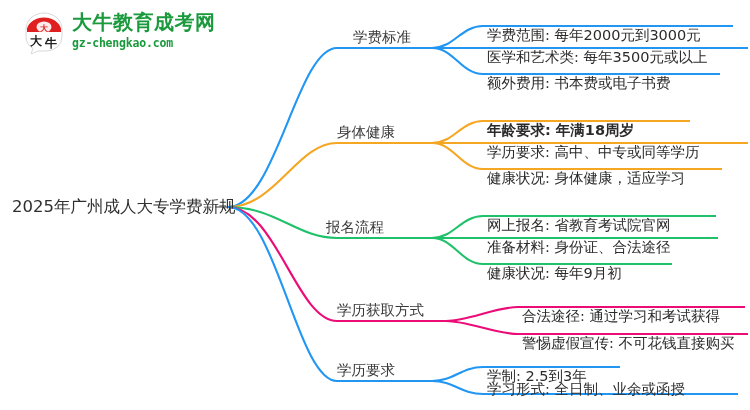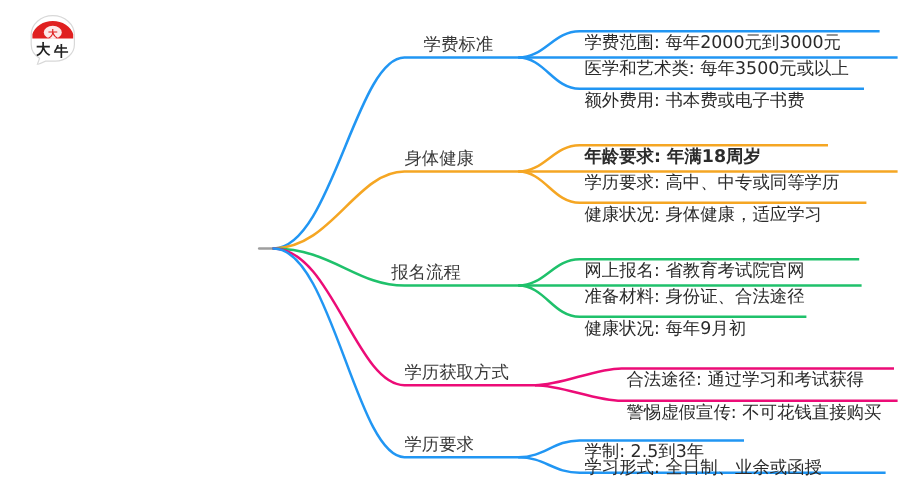--- a/index.html
+++ b/index.html
@@ -109,20 +109,24 @@
 
   <div class="logo-wrap">
     <svg class="logo-mark" viewBox="0 0 44 44">
       <path d="M4 19 A18 16 0 0 1 40 19 L40 27 A16 14 0 0 1 24 41 L16 41 L9 44 L11 38.5 A16 14 0 0 1 4 27 Z" fill="#ffffff" stroke="#d8d8d8" stroke-width="1"></path>
       <path d="M5 18.5 A17.5 14.5 0 0 1 39 18.5 L39 22 L5 22 Z" fill="#e02020"></path>
       <ellipse cx="22" cy="17" rx="7.5" ry="5.5" fill="#ffffff" opacity="0.9"></ellipse>
       <text x="22" y="20.5" text-anchor="middle" font-family="DejaVu Sans, sans-serif" font-size="8" font-weight="bold" fill="#e02020">大</text>
       <text x="14" y="35" text-anchor="middle" font-family="DejaVu Sans, sans-serif" font-size="12" font-weight="bold" fill="#222">大</text>
       <text x="29" y="37" text-anchor="middle" font-family="DejaVu Sans, sans-serif" font-size="12" font-weight="bold" fill="#222">牛</text>
     </svg>
+    <div class="logo-text-block">
+      <div class="logo-cn">大牛教育成考网</div>
+      <div class="logo-en">gz-chengkao.com</div>
+    </div>
   </div>
 
   <svg id="links">
       <path d="M 216 207 L 228 207" stroke="#9e9e9e"></path>
       <path d="M 228 207 C 276 207, 297 48, 337 48 L 432 48" stroke="#2196f3"></path>
       <path d="M 432 48 C 454 48, 461 26, 483 26 L 733 26" stroke="#2196f3" class="leafline"></path>
       <path d="M 432 48 L 748 48" stroke="#2196f3" class="leafline"></path>
       <path d="M 432 48 C 454 48, 461 74, 483 74 L 720 74" stroke="#2196f3" class="leafline"></path>
       <path d="M 228 207 C 276 207, 297 143, 337 143 L 432 143" stroke="#f5a623"></path>
       <path d="M 432 143 C 454 143, 461 121, 483 121 L 690 121" stroke="#f5a623" class="leafline"></path>
@@ -133,20 +137,21 @@
       <path d="M 432 238 L 718 238" stroke="#1fc16b" class="leafline"></path>
       <path d="M 432 238 C 454 238, 461 264, 483 264 L 672 264" stroke="#1fc16b" class="leafline"></path>
       <path d="M 228 207 C 276 207, 297 321, 337 321 L 446 321" stroke="#ec0c77"></path>
       <path d="M 446 321 C 468 321, 496 307, 518 307 L 745 307" stroke="#ec0c77" class="leafline"></path>
       <path d="M 446 321 C 468 321, 496 334, 518 334 L 748 334" stroke="#ec0c77" class="leafline"></path>
       <path d="M 228 207 C 276 207, 297 381, 337 381 L 432 381" stroke="#2196f3"></path>
       <path d="M 432 381 C 454 381, 461 367, 483 367 L 620 367" stroke="#2196f3" class="leafline"></path>
       <path d="M 432 381 C 454 381, 461 394, 483 394 L 738 394" stroke="#2196f3" class="leafline"></path>
     </svg>
 
+  <div class="node root-node" id="root-node" style="left: 12px; top: 196px;">2025年广州成人大专学费新规</div>
 
   <div id="nodes">
       <div class="node branch-node" style="left: 337px; top: 28px; margin-left: 16px;">学费标准</div>
       <div class="node leaf-node" style="left: 487px; top: 6px;">学费范围: 每年2000元到3000元</div>
       <div class="node leaf-node" style="left: 487px; top: 28px;">医学和艺术类: 每年3500元或以上</div>
       <div class="node leaf-node" style="left: 487px; top: 54px;">额外费用: 书本费或电子书费</div>
       <div class="node branch-node" style="left: 337px; top: 123px;">身体健康</div>
       <div class="node leaf-node" style="left: 487px; top: 101px; font-weight: bold;">年龄要求: 年满18周岁</div>
       <div class="node leaf-node" style="left: 487px; top: 123px;">学历要求: 高中、中专或同等学历</div>
       <div class="node leaf-node" style="left: 487px; top: 149px;">健康状况: 身体健康，适应学习</div>

